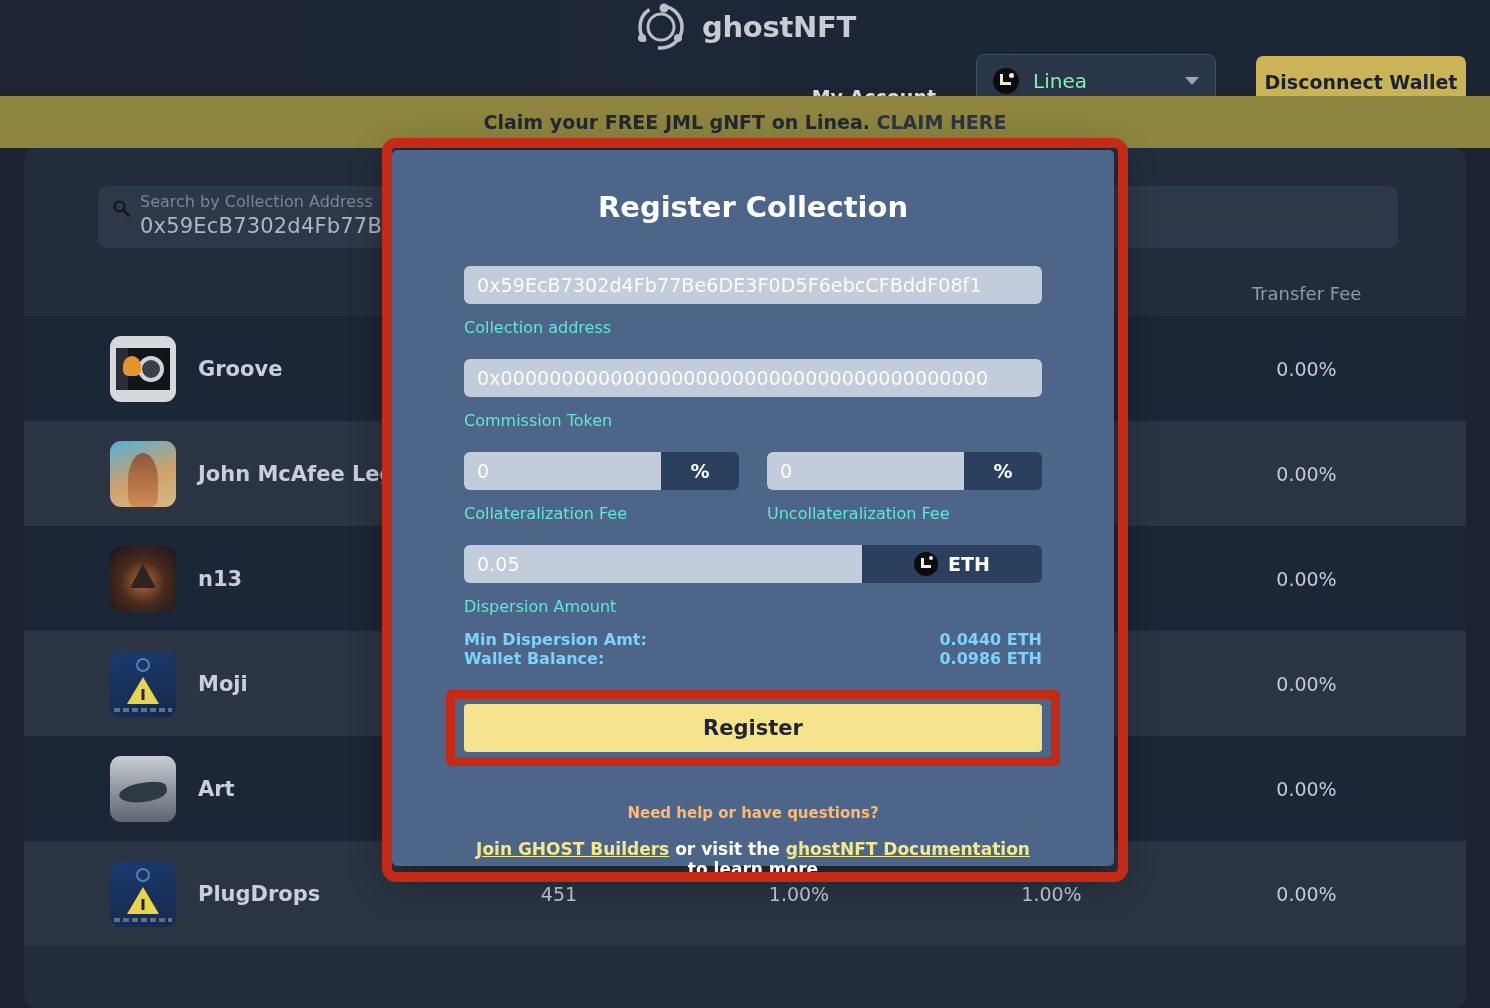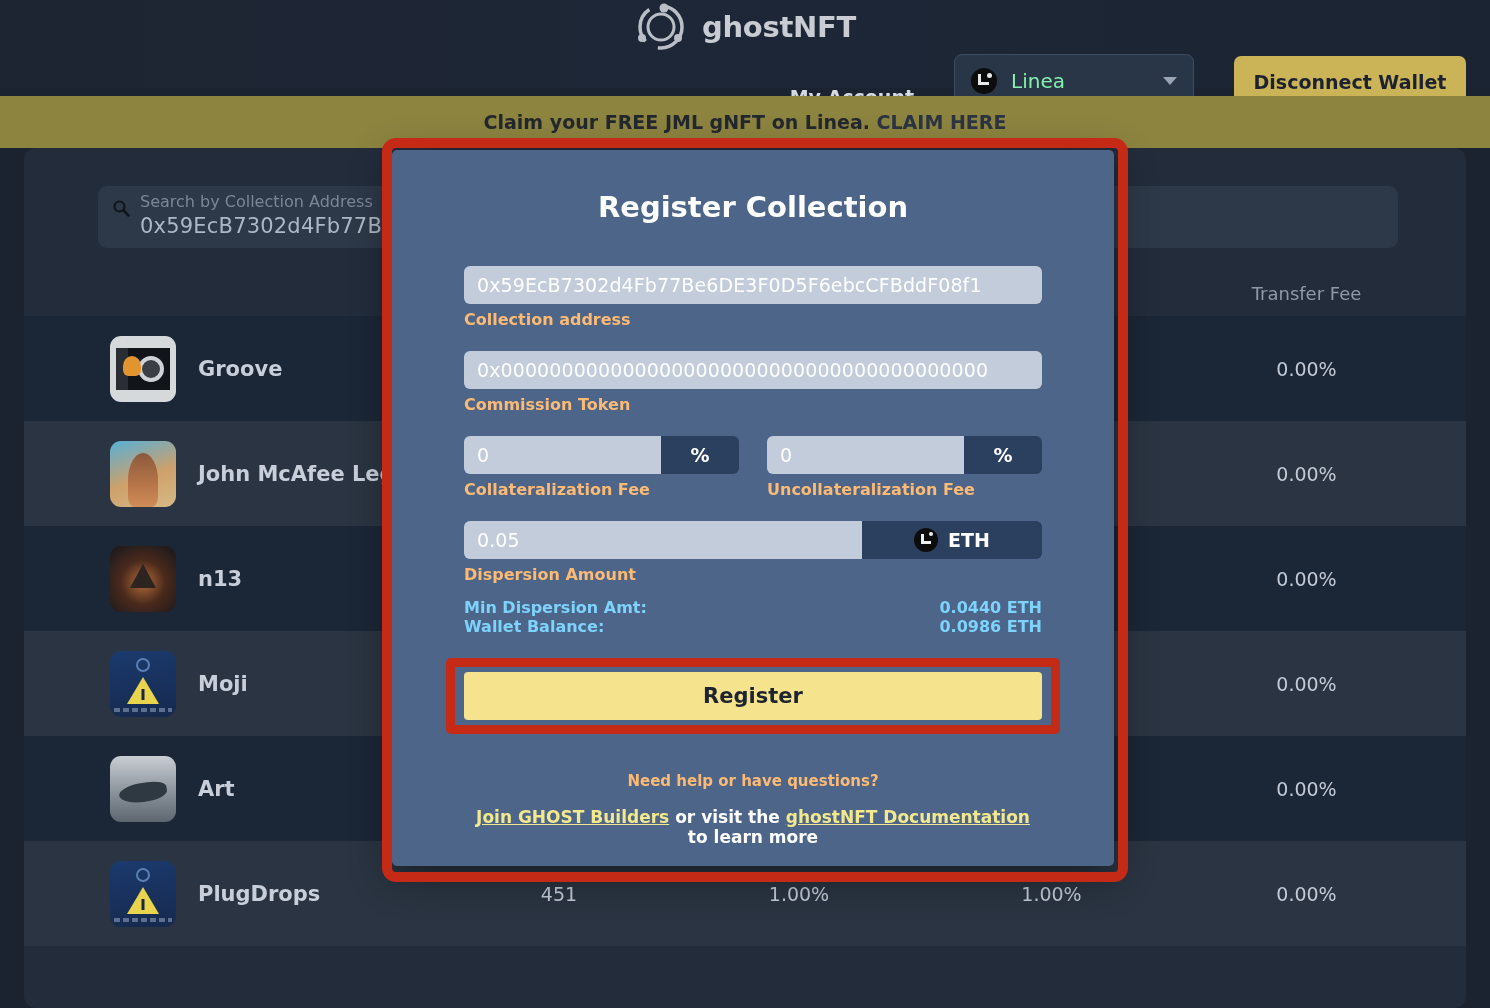--- a/index.html
+++ b/index.html
@@ -48,21 +48,21 @@
   .net-dot {
     position: absolute; right: 5px; top: 5px;
     width: 5px; height: 5px; border-radius: 50%; background: #e8e8e8;
   }
   .net-label { font-size: 20px; color: #86efac; flex: 1; }
   .caret {
     width: 0; height: 0; border-left: 7px solid transparent;
     border-right: 7px solid transparent; border-top: 8px solid #9aa4b3;
   }
   .disconnect-btn {
-    width: 232px; height: 52px; border-radius: 7px;
+    width: 210px; height: 52px; border-radius: 7px;
     background: #cbb457; color: #1d2230;
     font-size: 19px; font-weight: bold;
     display: flex; align-items: center; justify-content: center;
     border: none; cursor: pointer; font-family: inherit;
   }
 
   
   .banner {
     position: absolute; left: 0; top: 96px; width: 1490px; height: 52px;
     background: #8d8440; display: flex; align-items: center; justify-content: center;
@@ -194,21 +194,21 @@
   }
   .field { margin-top: 0; }
   .txt-input {
     width: 100%; height: 38px; border-radius: 6px;
     background: #c3ccda; border: none; outline: none;
     font-family: inherit; font-size: 19px; color: #ffffff;
     padding: 0 13px; letter-spacing: 0.1px;
   }
   .txt-input::placeholder { color: #ffffff; opacity: 1; }
   .fld-label {
-    font-size: 16px; font-weight: bold; color: #fdba74; margin-top: 6px;
+    font-size: 16px; font-weight: normal; color: #5eead4; margin-top: 14px;
   }
   .row-2 { display: flex; gap: 28px; }
   .half { width: 278px; }
   .combo { display: flex; height: 38px; border-radius: 6px; overflow: hidden; }
   .combo .txt-input { border-radius: 0; height: 38px; }
   .combo .suffix {
     width: 78px; background: #2b3f5f; color: #ffffff;
     font-size: 19px; font-weight: bold;
     display: flex; align-items: center; justify-content: center;
     cursor: pointer; flex: 0 0 auto;

